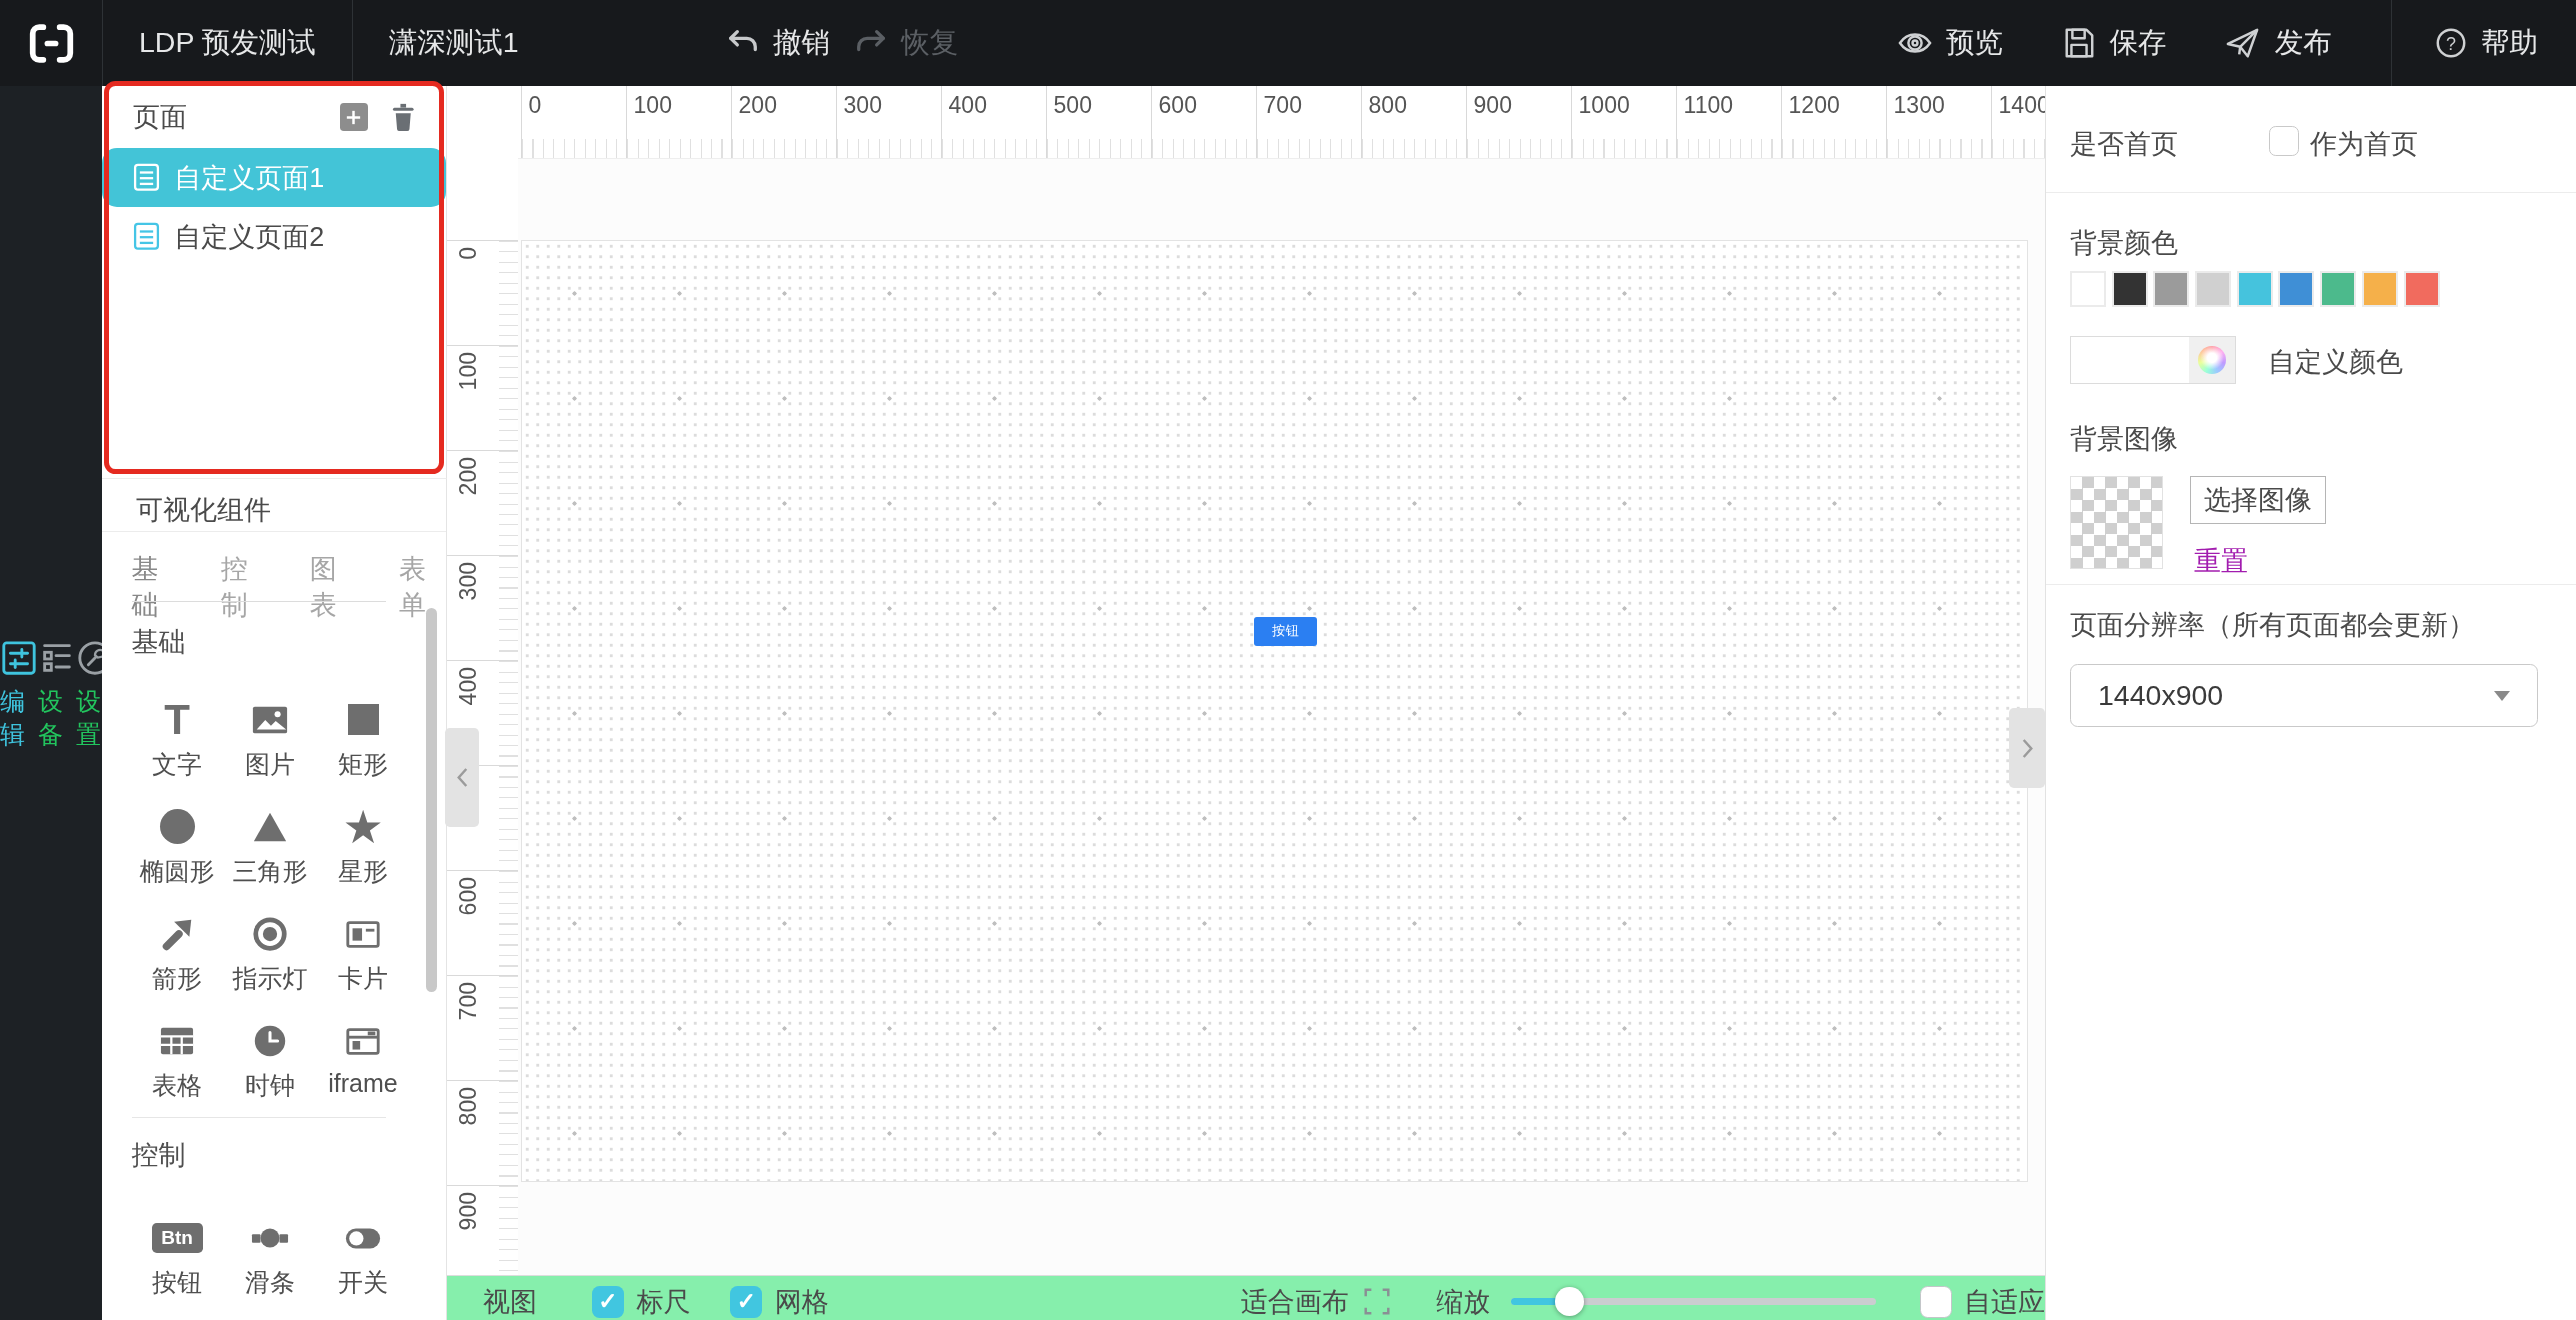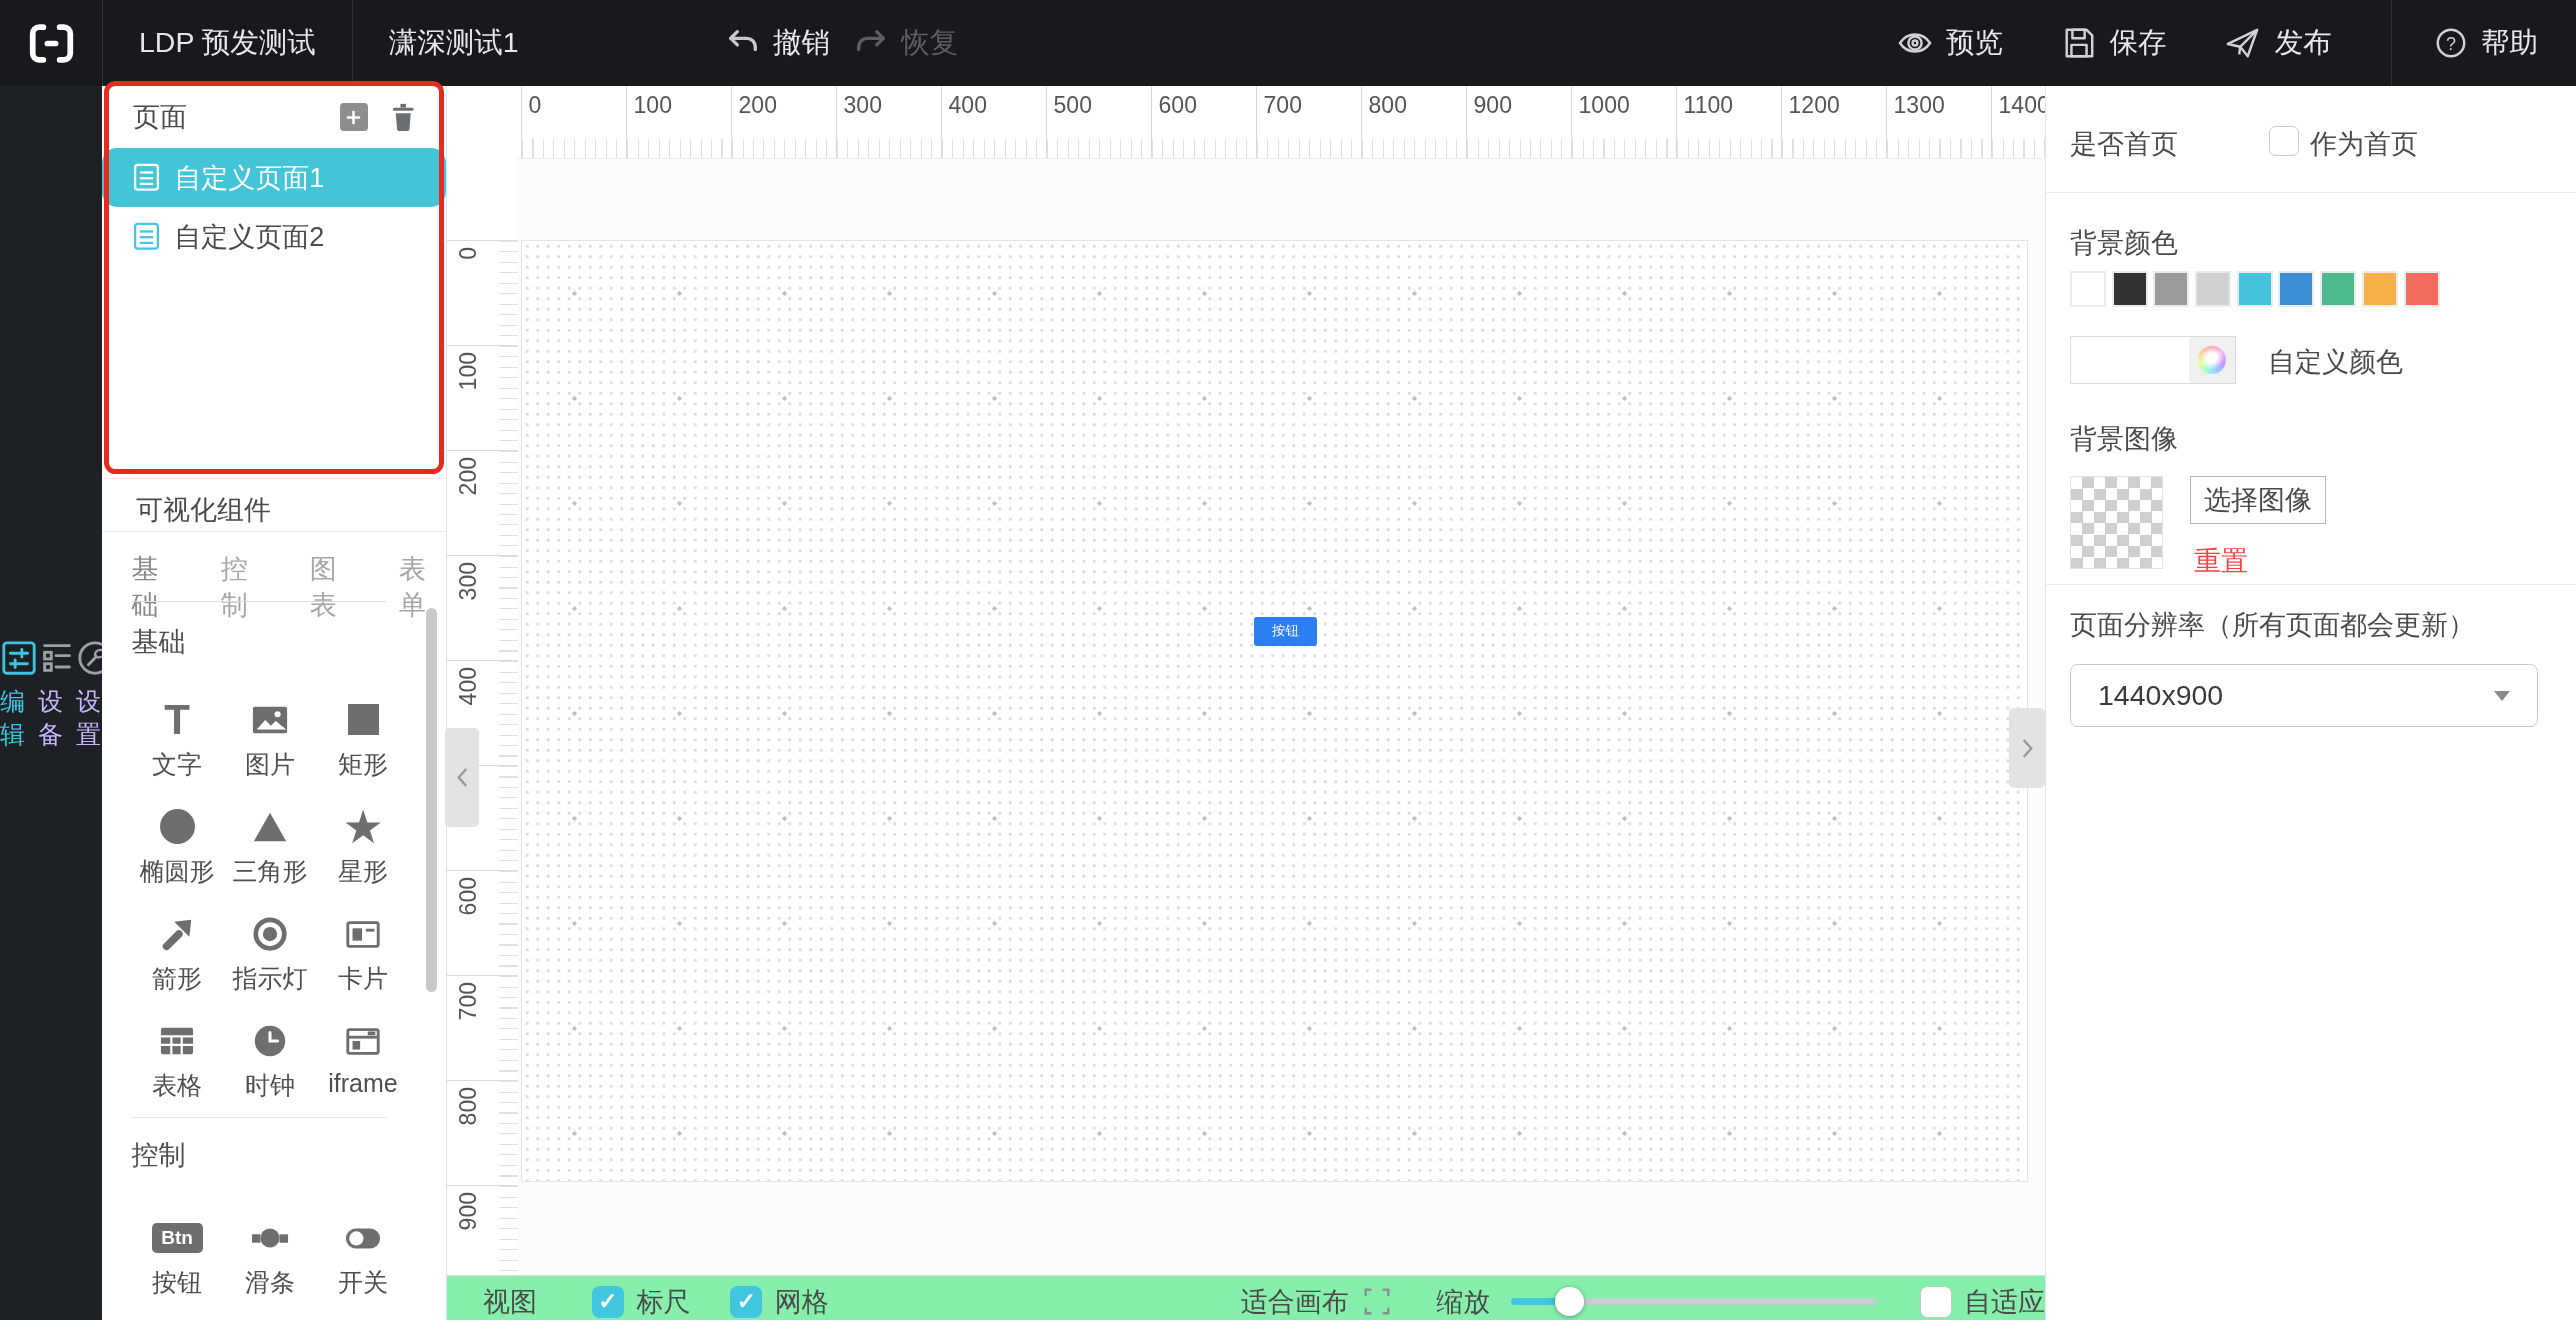--- a/index.html
+++ b/index.html
@@ -16,21 +16,21 @@
   .undo-group { display:flex; align-items:center; gap:24px; margin-left:171px; }
   .tb-action { display:flex; align-items:center; gap:13.3px; font-size:28.5px; cursor:pointer; }
   .tb-action.disabled { color:#5b5f64; }
   .tb-right { margin-left:auto; display:flex; align-items:center; height:100%; }
   .tb-right .tb-action { margin-right:59px; }
   .tb-help { display:flex; align-items:center; height:100%; }
   .tb-help .tb-action { margin:0 38px 0 42px; }
 
   
   .sidebar { position:absolute; left:0; top:86px; width:102px; height:1235px; background:#1d2125; display:flex; flex-direction:row; align-items:center; padding-top:48px; }
-  .side-item { display:flex; flex-direction:column; align-items:center; gap:7.6px; margin-bottom:65px; color:#c4b5fd; font-size:25px; cursor:pointer; }
+  .side-item { display:flex; flex-direction:column; align-items:center; gap:7.6px; margin-bottom:65px; color:#22c55e; font-size:25px; cursor:pointer; }
   .side-item.active { color:#3fc4de; }
 
   
   .pages-panel { position:absolute; left:102px; top:86px; width:345px; height:392px; background:#fff; border-right:1px solid #e4e4e4; }
   .pages-header { height:62px; display:flex; align-items:center; padding:0 28.5px 0 31px; }
   .pages-title { font-size:27px; color:#4a4a4a; }
   .pages-actions { margin-left:auto; display:flex; align-items:center; gap:21px; }
   .add-btn { width:28.5px; height:28.5px; background:#8d8d8d; border-radius:3.8px; display:flex; align-items:center; justify-content:center; cursor:pointer; }
   .page-row { height:59px; display:flex; align-items:center; padding-left:31px; gap:14.3px; font-size:27px; cursor:pointer; }
   .page-row.selected { background:#43c4d7; color:#fff;border-radius:15px; }
@@ -104,21 +104,21 @@
   .swatch-row { position:absolute; left:24px; top:185px; display:flex; gap:5.7px; }
   .swatch { width:36px; height:36px; border:2.9px solid #ebebeb; cursor:pointer; }
   .custom-color-field { position:absolute; left:24px; top:250px; width:166px; height:48px; border:1.9px solid #dcdcdc; background:#fff; display:flex; }
   .ccf-btn { margin-left:auto; width:46px; height:100%; background:#f0f0f0; display:flex; align-items:center; justify-content:center; }
   .color-wheel { width:28.5px; height:28.5px; border-radius:50%;
     background:radial-gradient(circle at 50% 42%, #fff 0 22%, rgba(255,255,255,0) 55%),
                conic-gradient(#ff9aa2,#ffb0f0,#c09bff,#9bc9ff,#9bffd8,#eaff9b,#ffc89b,#ff9aa2); }
   .checkerboard { position:absolute; left:24px; top:390px; width:93px; height:93px; border:1px solid #e2e2e2;
     background:conic-gradient(#cfcfcf 0 25%, #fff 0 50%, #cfcfcf 0 75%, #fff 0); background-size:23px 23px; }
   .choose-btn { position:absolute; left:144px; top:390px; width:136px; height:48px; border:1.9px solid #b5b5b5; background:#fff; display:flex; align-items:center; justify-content:center; font-size:27px; color:#4a4a4a; cursor:pointer; }
-  .reset-link { position:absolute; left:148px; top:457px; color:#ef4444; cursor:pointer; }
+  .reset-link { position:absolute; left:148px; top:457px; color:#a21caf; cursor:pointer; }
   .dropdown { position:absolute; left:24px; top:578px; width:468px; height:63px; border:1.9px solid #c9c9c9; border-radius:7.6px; background:#fff; display:flex; align-items:center; padding:0 27px; font-size:28.5px; color:#3a3a3a; cursor:pointer; }
   .dd-caret { margin-left:auto; width:0; height:0; border-left:8.6px solid transparent; border-right:8.6px solid transparent; border-top:10.5px solid #8a8a8a; }
 </style>
 </head>
 <body>
 
 <div class="topbar">
   <div class="logo-box">
     <svg width="49" height="49" viewBox="0 0 60 60">
       <g fill="none" stroke="#fff" stroke-width="7" stroke-linecap="round">

